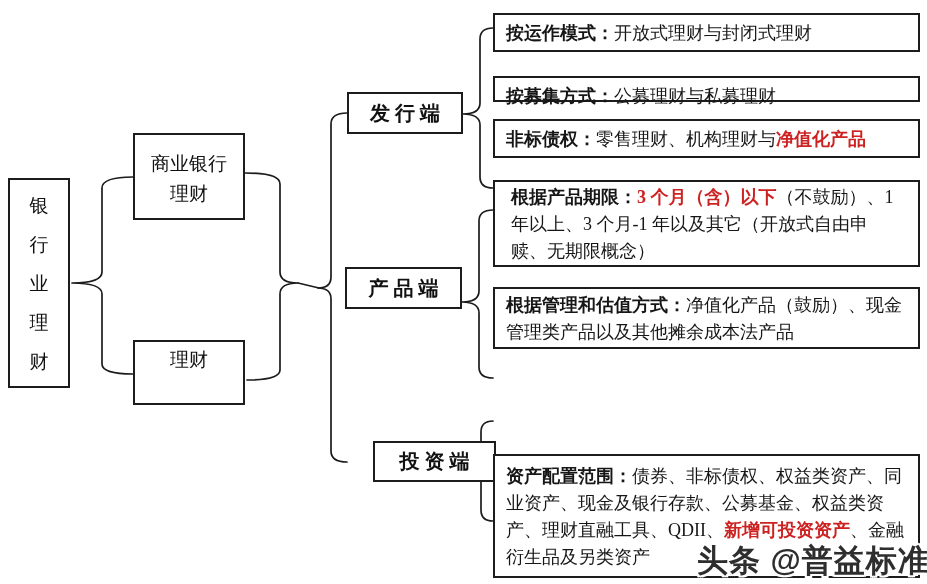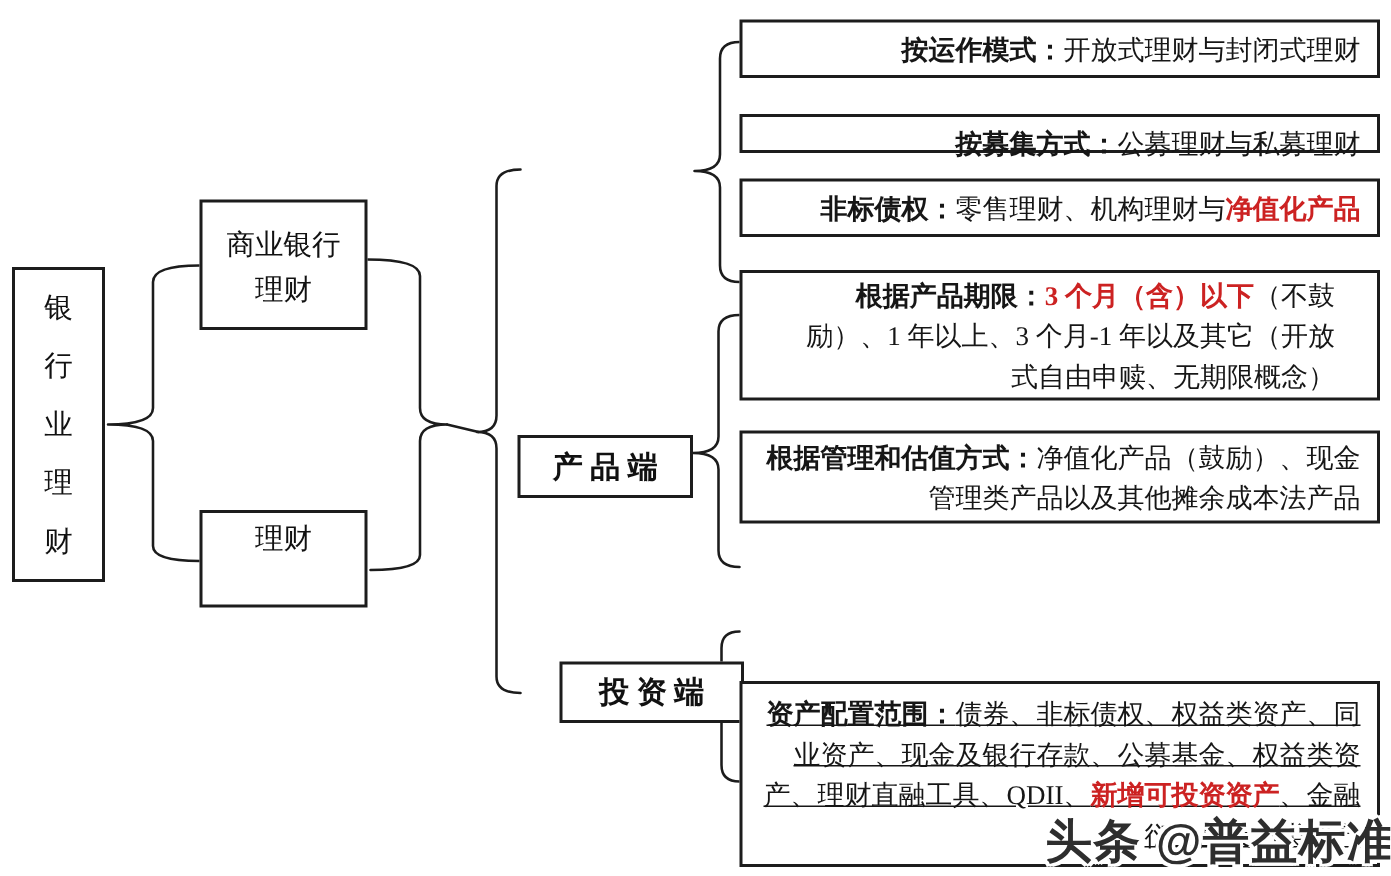--- a/index.html
+++ b/index.html
@@ -55,41 +55,41 @@
   .b0 { left: 133px; top: 133px; width: 112px; height: 87px; font-size: 19px; line-height: 30px; padding-top: 14px; }
   .b1 { left: 133px; top: 340px; width: 112px; height: 65px; font-size: 19px; line-height: 29px; padding-top: 3px; }
 
   
   .channel {
     display: flex; justify-content: center; align-items: center;
     font-size: 20px; font-weight: bold;
     letter-spacing: 5px; padding-left: 5px;
   }
   .c0 { left: 347px; top: 92px;  width: 116px; height: 42px; }
-  .c1 { left: 345px; top: 290px; width: 117px; height: 42px; }
+  .c1 { left: 345px; top: 267px; width: 117px; height: 42px; }
   .c2 { left: 345px; top: 441px; width: 123px; height: 41px; margin-left: 28px; }
 
   
   .leafbox {
     position: absolute;
     left: 493px; width: 427px;
     border: 2px solid var(--line);
     background: #fff;
     color: #161616;
     font-size: 18px;
     line-height: 27px;
-    text-align: right;
+    text-align: left;
   }
   .l0 { top: 13px;  height: 39px;  padding: 4px 11px; line-height: 29px; }
   .l1 { top: 76px;  height: 26px;  padding: 4px 11px; line-height: 29px; }
   .l2 { top: 119px; height: 39px;  padding: 4px 11px; line-height: 29px; }
-  .l3 { top: 180px; height: 87px;  padding: 2px 28px; }
+  .l3 { top: 180px; height: 87px;  padding: 2px 16px; }
   .l4 { top: 287px; height: 62px;  padding: 3px 11px; }
   .l5 { top: 371px; height: 67px;  padding: 5px 11px; }
-  .l6 { top: 454px; height: 124px; padding: 7px 11px; text-decoration: underline; }
+  .l6 { top: 454px; height: 124px; padding: 7px 11px; }
 
   .seg-bold { font-weight: bold; }
   .seg-red-bold { font-weight: bold; color: var(--red); }
   .seg-normal { font-weight: normal; }
 
   .watermark {
     position: absolute;
     left: 697px; top: 540px;
     font-family: "Liberation Sans", "DejaVu Sans", sans-serif;
     font-size: 31px;
@@ -135,20 +135,21 @@
   </div>
 
   <div class="node b0">
     <div>商业银行</div>
     <div>理财</div>
   </div>
   <div class="node b1">
     <div>理财</div>
   </div>
 
+  <div class="node channel c0">发行端</div>
   <div class="node channel c1">产品端</div>
   <div class="node channel c2">投资端</div>
 
   <div class="leafbox l0"><span class="seg-bold">按运作模式：</span><span class="seg-normal">开放式理财与封闭式理财</span></div>
   <div class="leafbox l1"><span class="seg-bold">按募集方式：</span><span class="seg-normal">公募理财与私募理财</span></div>
   <div class="leafbox l2"><span class="seg-bold">非标债权：</span><span class="seg-normal">零售理财、机构理财与</span><span class="seg-red-bold">净值化产品</span></div>
   <div class="leafbox l3"><span class="seg-bold">根据产品期限：</span><span class="seg-red-bold">3 个月（含）以下</span><span class="seg-normal">（不鼓励）、1 年以上、3 个月-1 年以及其它（开放式自由申赎、无期限概念）</span></div>
   <div class="leafbox l4"><span class="seg-bold">根据管理和估值方式：</span><span class="seg-normal">净值化产品（鼓励）、现金管理类产品以及其他摊余成本法产品</span></div>
   <div class="leafbox l6"><span class="seg-bold">资产配置范围：</span><span class="seg-normal">债券、非标债权、权益类资产、同业资产、现金及银行存款、公募基金、权益类资产、理财直融工具、QDII、</span><span class="seg-red-bold">新增可投资资产</span><span class="seg-normal">、金融衍生品及另类资产</span></div>
 

